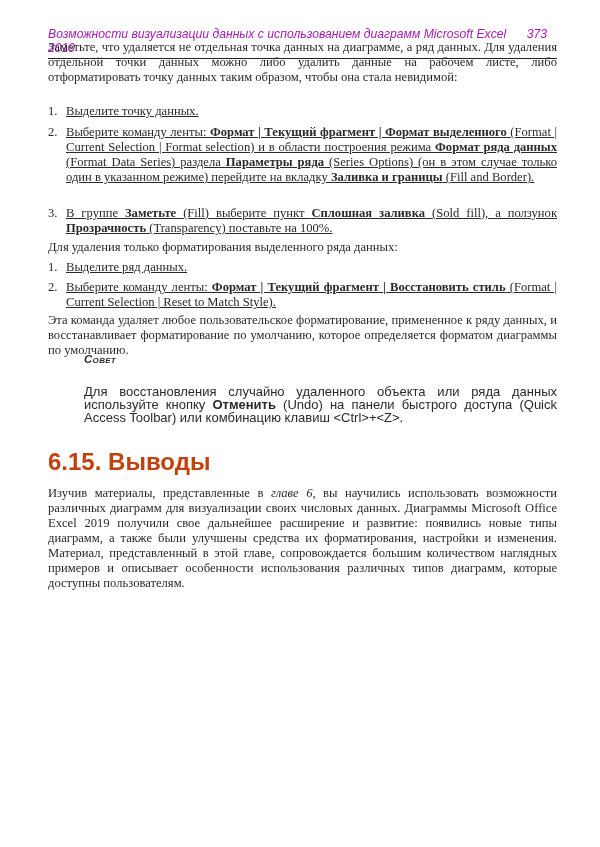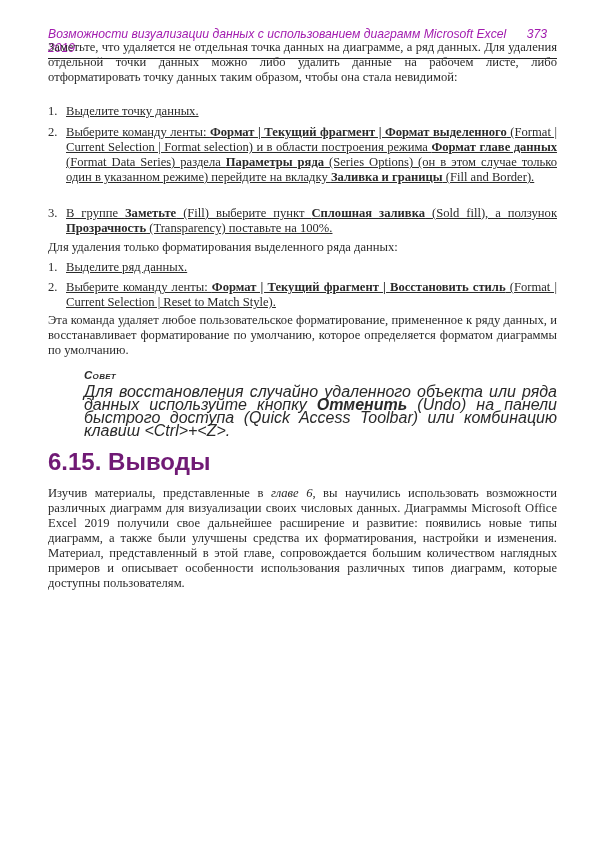--- a/index.html
+++ b/index.html
@@ -10,44 +10,44 @@
       font-family: Liberation Sans, sans-serif; font-style: italic; font-size: 12.2px;
       color: #a21caf; border-bottom: 1px solid #222; padding-bottom: 3px;
       display: flex; justify-content: space-between; line-height: 14px;
     }
     .serif { font-family: "Liberation Serif", serif; font-size: 12.6px; line-height: 15px; text-align: justify; }
     .p { position: absolute; left: 0; width: 509px; margin: 0; }
     .li { position: absolute; left: 0; width: 509px; display: flex; }
     .li .num { width: 18px; flex: none; }
     .li .txt { width: 491px; text-align: justify; text-decoration: underline; }
     b { font-weight: bold; }
-    .tip { position: absolute; left: 36px; width: 473px; top: 368px; font-family: "Liberation Sans", sans-serif; }
+    .tip { position: absolute; left: 36px; width: 473px; top: 352px; font-family: "Liberation Sans", sans-serif; }
     .tip-title { font-weight: bold; font-style: italic; font-size: 11.5px; letter-spacing: 0.3px; line-height: 14px; font-variant: small-caps; }
-    .tip-body { font-size: 16px; line-height: 13px; text-align: justify; margin-top: 3px; font-style: italic; }
-    .h2 { position: absolute; top: 447px; left: 0; font-family: "Liberation Sans", sans-serif; font-weight: bold; font-size: 24px; color: #701a75; line-height: 30px; margin: 0; }
+    .tip-body { font-size: 13px; line-height: 13px; text-align: justify; margin-top: 19px; }
+    .h2 { position: absolute; top: 447px; left: 0; font-family: "Liberation Sans", sans-serif; font-weight: bold; font-size: 24px; color: #c2410c; line-height: 30px; margin: 0; }
     .it { font-style: italic; }
   </style>
 </head>
 <body>
 
 <div class="page">
   <div class="running-head">
     <span>Возможности визуализации данных с использованием диаграмм Microsoft Excel 2019</span>
     <span style="margin-right:10px">373</span>
   </div>
 
   <p class="p serif" style="top:40px">Заметьте, что удаляется не отдельная точка данных на диаграмме, а ряд данных. Для удаления отдельной точки данных можно либо удалить данные на рабочем листе, либо отформатировать точку данных таким образом, чтобы она стала невидимой:</p>
 
   <div class="li serif" style="top:104px">
     <span class="num">1.</span>
     <span class="txt">Выделите точку данных.</span>
   </div>
   <div class="li serif" style="top:125px">
     <span class="num">2.</span>
-    <span class="txt">Выберите команду ленты: <b>Формат | Текущий фрагмент | Формат выделенного</b> (Format | Current Selection | Format selection) и в области построения режима <b>Формат главе данных</b> (Format Data Series) раздела <b>Параметры ряда</b> (Series Options) (он в этом случае только один в указанном режиме) перейдите на вкладку <b>Заливка и границы</b> (Fill and Border).</span>
+    <span class="txt">Выберите команду ленты: <b>Формат | Текущий фрагмент | Формат выделенного</b> (Format | Current Selection | Format selection) и в области построения режима <b>Формат ряда данных</b> (Format Data Series) раздела <b>Параметры ряда</b> (Series Options) (он в этом случае только один в указанном режиме) перейдите на вкладку <b>Заливка и границы</b> (Fill and Border).</span>
   </div>
   <div class="li serif" style="top:206px">
     <span class="num">3.</span>
     <span class="txt">В группе <b>Заметьте</b> (Fill) выберите  пункт <b>Сплошная заливка</b> (Sold fill), а ползунок <b>Прозрачность</b> (Transparency) поставьте на 100%.</span>
   </div>
 
   <p class="p serif" style="top:240px">Для удаления только форматирования выделенного ряда данных:</p>
 
   <div class="li serif" style="top:260px">
     <span class="num">1.</span>

